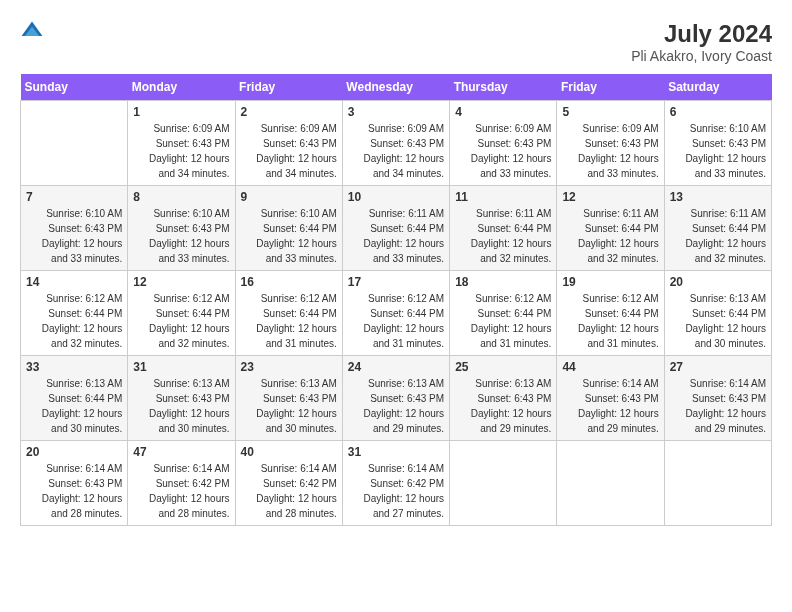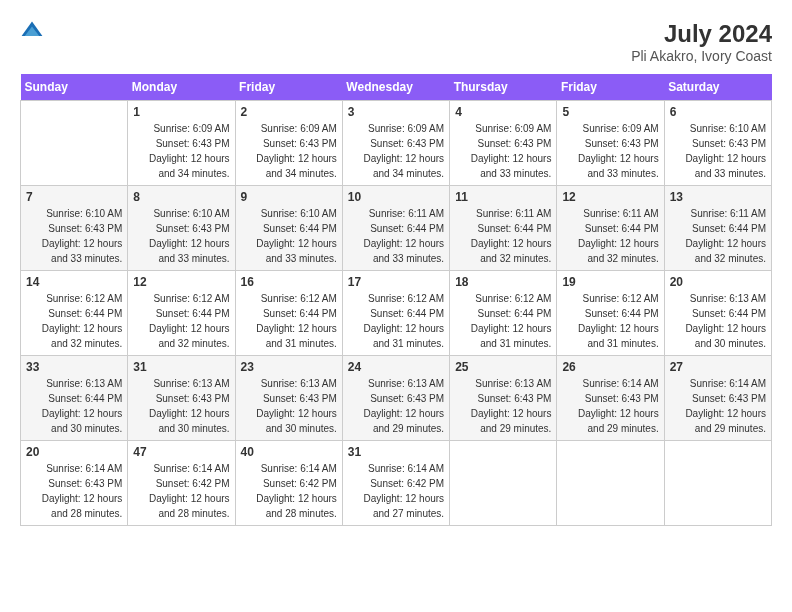--- a/index.html
+++ b/index.html
@@ -286,21 +286,21 @@
 and 29 minutes.</div>
         </td>
         <td>
           <span class="day-number">25</span>
           <div class="day-info" style="white-space: pre-line;">Sunrise: 6:13 AM
 Sunset: 6:43 PM
 Daylight: 12 hours
 and 29 minutes.</div>
         </td>
         <td>
-          <span class="day-number">26</span>
+          <span class="day-number">44</span>
           <div class="day-info" style="white-space: pre-line;">Sunrise: 6:14 AM
 Sunset: 6:43 PM
 Daylight: 12 hours
 and 29 minutes.</div>
         </td>
         <td>
           <span class="day-number">27</span>
           <div class="day-info" style="white-space: pre-line;">Sunrise: 6:14 AM
 Sunset: 6:43 PM
 Daylight: 12 hours

